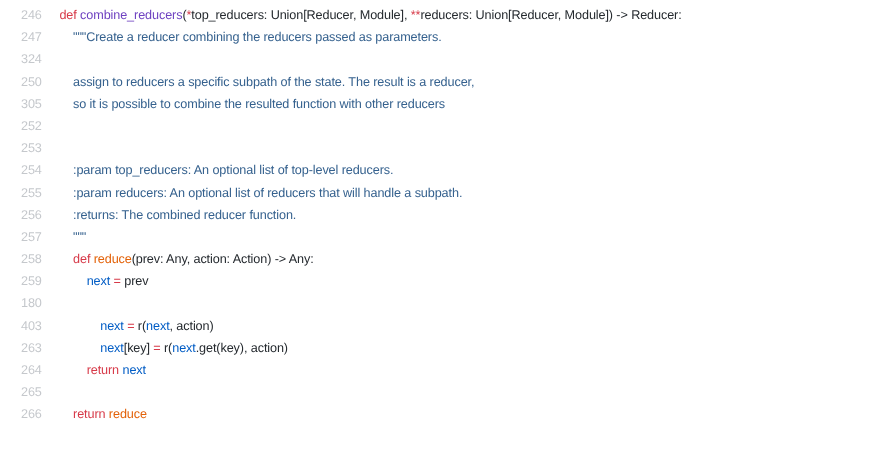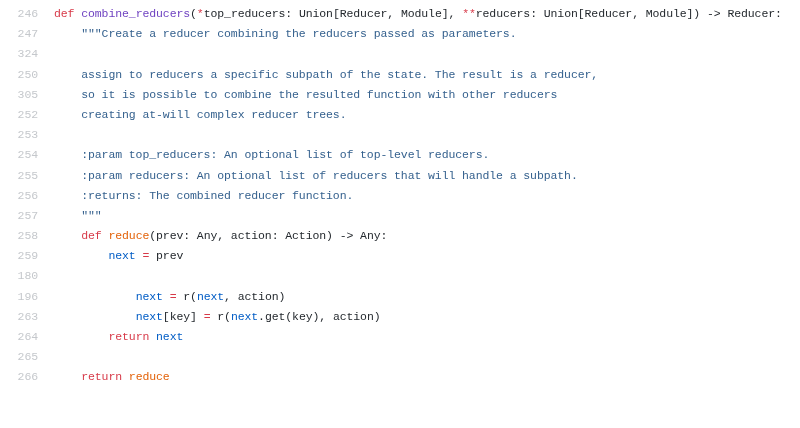--- a/index.html
+++ b/index.html
@@ -8,21 +8,21 @@
     background: var(--c-background, #ffffff);
     width: 800px;
     height: 428px;
     overflow: hidden;
   }
   .viewer {
     box-sizing: border-box;
     width: 736px;
     height: 428px;
     padding-top: 4px;
-    font-family: Liberation Mono, monospace;
+    font-family: Liberation Sans, sans-serif;
     font-size: 11.5px;
     letter-spacing: -0.1px;
     background: var(--c-background, #ffffff);
   }
   .line {
     display: flex;
     height: 20.2px;
     line-height: 20.2px;
     white-space: pre;
   }
@@ -49,28 +49,28 @@
 </head>
 <body>
 
 <div class="viewer">
   <div id="code-lines">
       <div class="line"><span class="ln">246</span><span class="src"><span class="tok-keyword">def </span><span class="tok-function_name">combine_reducers</span><span class="tok-plain">(</span><span class="tok-keyword">*</span><span class="tok-plain">top_reducers: Union[Reducer, Module], </span><span class="tok-keyword">**</span><span class="tok-plain">reducers: Union[Reducer, Module]) -&gt; Reducer:</span></span></div>
       <div class="line"><span class="ln">247</span><span class="src"><span class="tok-string">    """Create a reducer combining the reducers passed as parameters.</span></span></div>
       <div class="line"><span class="ln">324</span><span class="src"></span></div>
       <div class="line"><span class="ln">250</span><span class="src"><span class="tok-string">    assign to reducers a specific subpath of the state. The result is a reducer,</span></span></div>
       <div class="line"><span class="ln">305</span><span class="src"><span class="tok-string">    so it is possible to combine the resulted function with other reducers</span></span></div>
-      <div class="line"><span class="ln">252</span><span class="src"><span class="tok-string">    creating at-will complex reducer trees.</span></span></div>
+      <div class="line"><span class="ln">252</span></div>
       <div class="line"><span class="ln">253</span><span class="src"></span></div>
       <div class="line"><span class="ln">254</span><span class="src"><span class="tok-string">    :param top_reducers: An optional list of top-level reducers.</span></span></div>
       <div class="line"><span class="ln">255</span><span class="src"><span class="tok-string">    :param reducers: An optional list of reducers that will handle a subpath.</span></span></div>
       <div class="line"><span class="ln">256</span><span class="src"><span class="tok-string">    :returns: The combined reducer function.</span></span></div>
       <div class="line"><span class="ln">257</span><span class="src"><span class="tok-string">    """</span></span></div>
       <div class="line"><span class="ln">258</span><span class="src"><span class="tok-plain">    </span><span class="tok-keyword">def </span><span class="tok-builtin_function">reduce</span><span class="tok-plain">(prev: Any, action: Action) -&gt; Any:</span></span></div>
       <div class="line"><span class="ln">259</span><span class="src"><span class="tok-plain">        </span><span class="tok-builtin">next</span><span class="tok-plain"> </span><span class="tok-keyword">=</span><span class="tok-plain"> prev</span></span></div>
       <div class="line"><span class="ln">180</span></div>
-      <div class="line"><span class="ln">196</span><span class="src"><span class="tok-plain">            </span><span class="tok-builtin">next</span><span class="tok-plain"> </span><span class="tok-keyword">=</span><span class="tok-plain"> r(</span><span class="tok-builtin">next</span><span class="tok-plain">, action)</span></span></div>
+      <div class="line"><span class="ln">403</span><span class="src"><span class="tok-plain">            </span><span class="tok-builtin">next</span><span class="tok-plain"> </span><span class="tok-keyword">=</span><span class="tok-plain"> r(</span><span class="tok-builtin">next</span><span class="tok-plain">, action)</span></span></div>
       <div class="line"><span class="ln">263</span><span class="src"><span class="tok-plain">            </span><span class="tok-builtin">next</span><span class="tok-plain">[key] </span><span class="tok-keyword">=</span><span class="tok-plain"> r(</span><span class="tok-builtin">next</span><span class="tok-plain">.get(key), action)</span></span></div>
       <div class="line"><span class="ln">264</span><span class="src"><span class="tok-plain">        </span><span class="tok-keyword">return</span><span class="tok-plain"> </span><span class="tok-builtin">next</span></span></div>
       <div class="line"><span class="ln">265</span><span class="src"></span></div>
       <div class="line"><span class="ln">266</span><span class="src"><span class="tok-plain">    </span><span class="tok-keyword">return</span><span class="tok-plain"> </span><span class="tok-builtin_function">reduce</span></span></div>
     </div>
 </div>
 
 </body></html>

